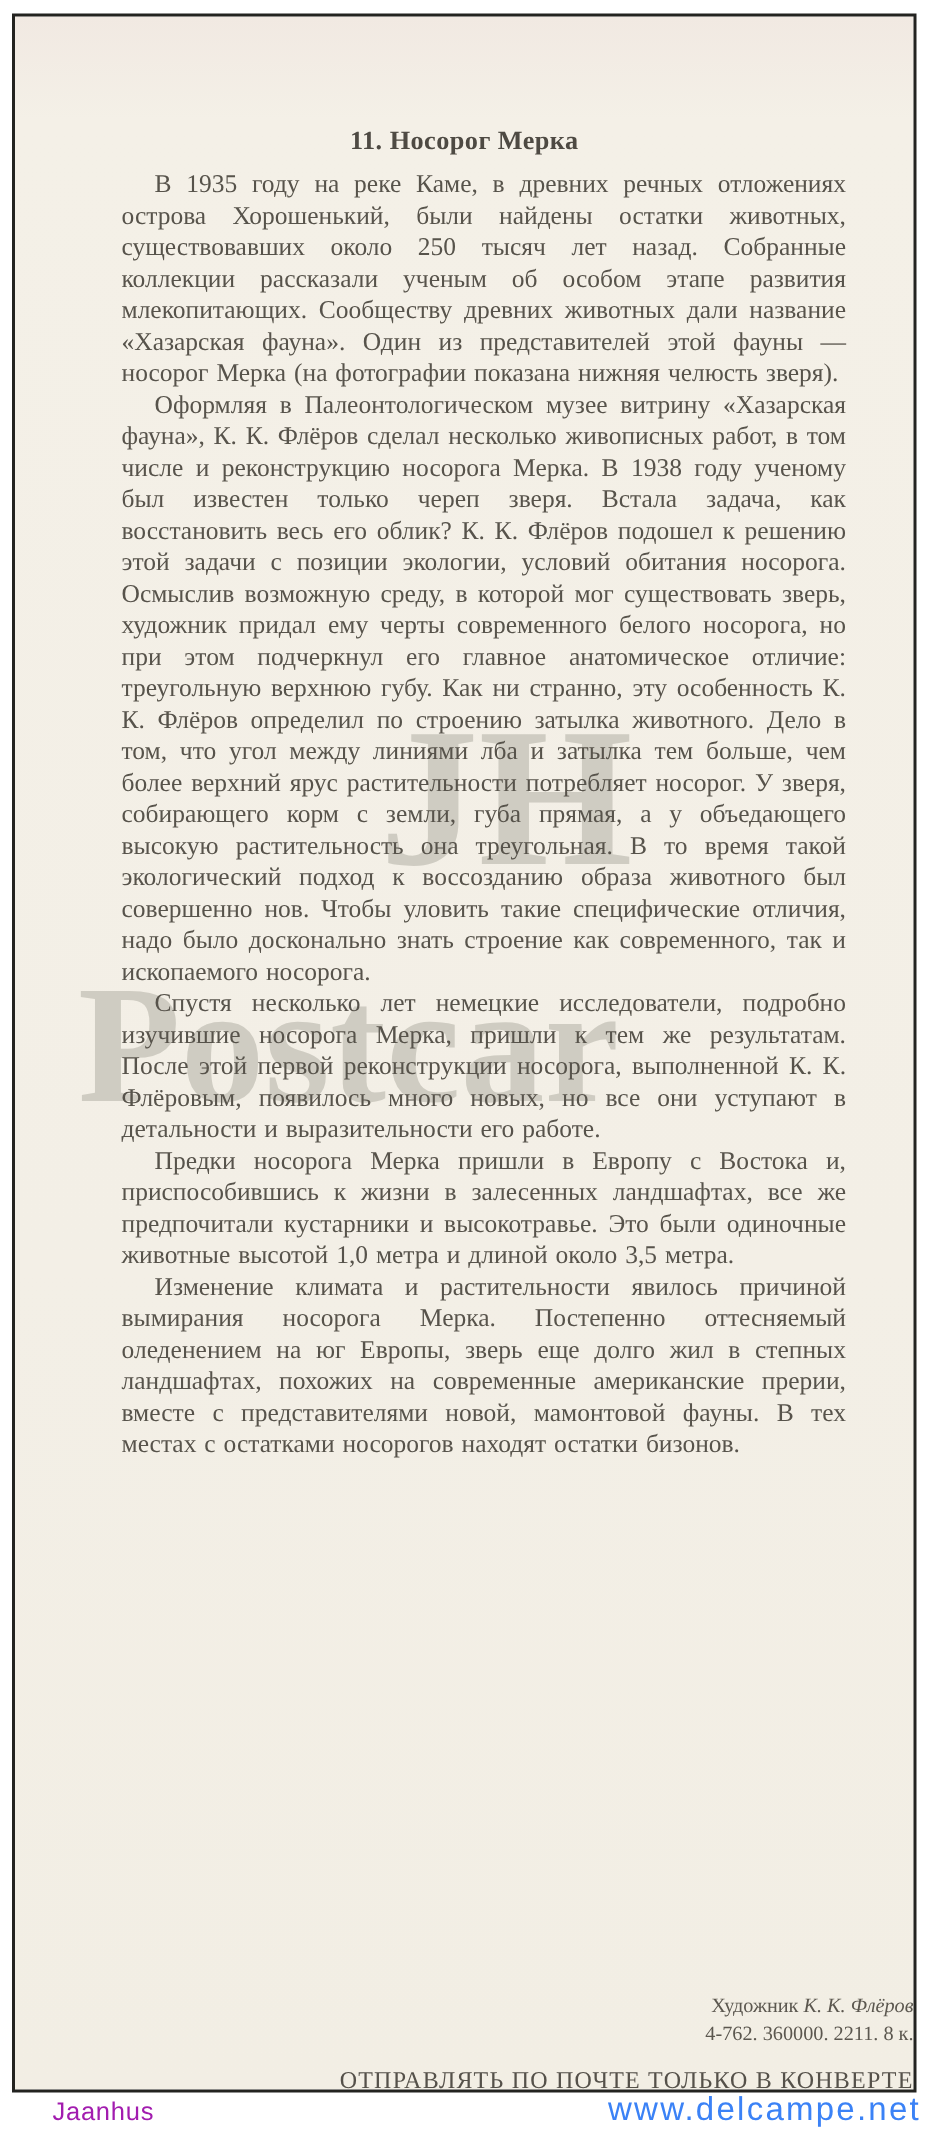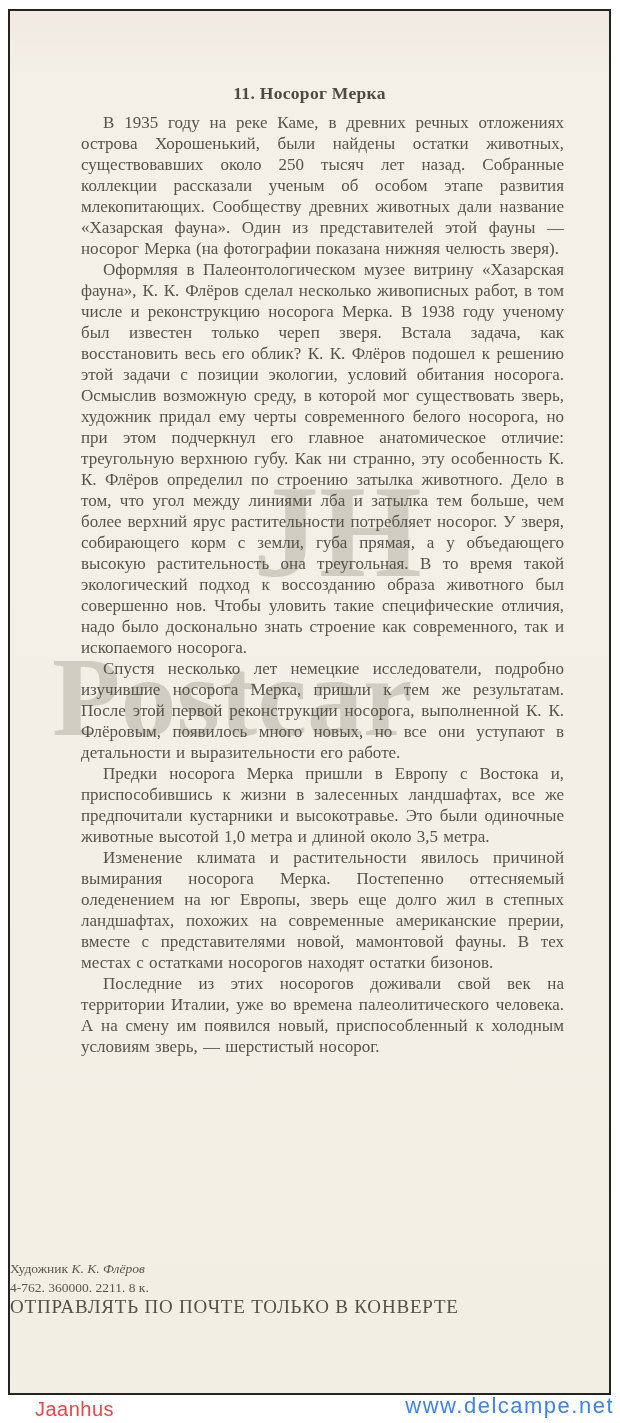--- a/index.html
+++ b/index.html
@@ -57,39 +57,40 @@
     margin-left: 16px;
   }
   .body-text p {
     margin: 0;
     text-indent: 22px;
     word-spacing: 1px;
   }
   .credits {
     position: absolute;
     z-index: 1;
-    left: 0; top: 1248px;
+    left: 0; top: 1316px;
     width: 100%;
-    text-align: left;
+    text-align: right;
     color: #5b574f;
     font-size: 13.5px;
     line-height: 19px;
   }
   .credits .italic { font-style: italic; }
   .mail-notice {
-    font-size: 19px;
+    margin-top: 13px;
+    font-size: 16px;
     letter-spacing: 0.8px;
     color: #55514a;
   }
   .footer-left {
     position: absolute;
     left: 35px; top: 1398px;
     font-family: "Liberation Sans", sans-serif;
-    font-size: 20px;
-    color: #ef4444;
+    font-size: 17px;
+    color: #a21caf;
     letter-spacing: 0.5px;
   }
   .footer-right {
     position: absolute;
     right: 6px; top: 1393px;
     font-family: "Liberation Sans", sans-serif;
     font-size: 22px;
     color: #3b82f6;
     letter-spacing: 1.5px;
   }
@@ -103,21 +104,20 @@
   <div class="watermark wm-postcar">Postcar</div>
 
   <h1 class="title">11. Носорог Мерка</h1>
 
   <div class="body-text">
     <p>В 1935 году на реке Каме, в древних речных отложениях острова Хорошенький, были найдены остатки животных, существовавших около 250 тысяч лет назад. Собранные коллекции рассказали ученым об особом этапе развития млекопитающих. Сообществу древних животных дали название «Хазарская фауна». Один из представителей этой фауны — носорог Мерка (на фотографии показана нижняя челюсть зверя).</p>
     <p>Оформляя в Палеонтологическом музее витрину «Хазарская фауна», К. К. Флёров сделал несколько живописных работ, в том числе и реконструкцию носорога Мерка. В 1938 году ученому был известен только череп зверя. Встала задача, как восстановить весь его облик? К. К. Флёров подошел к решению этой задачи с позиции экологии, условий обитания носорога. Осмыслив возможную среду, в которой мог существовать зверь, художник придал ему черты современного белого носорога, но при этом подчеркнул его главное анатомическое отличие: треугольную верхнюю губу. Как ни странно, эту особенность К. К. Флёров определил по строению затылка животного. Дело в том, что угол между линиями лба и затылка тем больше, чем более верхний ярус растительности потребляет носорог. У зверя, собирающего корм с земли, губа прямая, а у объедающего высокую растительность она треугольная. В то время такой экологический подход к воссозданию образа животного был совершенно нов. Чтобы уловить такие специфические отличия, надо было досконально знать строение как современного, так и ископаемого носорога.</p>
     <p>Спустя несколько лет немецкие исследователи, подробно изучившие носорога Мерка, пришли к тем же результатам. После этой первой реконструкции носорога, выполненной К. К. Флёровым, появилось много новых, но все они уступают в детальности и выразительности его работе.</p>
     <p>Предки носорога Мерка пришли в Европу с Востока и, приспособившись к жизни в залесенных ландшафтах, все же предпочитали кустарники и высокотравье. Это были одиночные животные высотой 1,0 метра и длиной около 3,5 метра.</p>
     <p>Изменение климата и растительности явилось причиной вымирания носорога Мерка. Постепенно оттесняемый оледенением на юг Европы, зверь еще долго жил в степных ландшафтах, похожих на современные американские прерии, вместе с представителями новой, мамонтовой фауны. В тех местах с остатками носорогов находят остатки бизонов.</p>
-    <p>Последние из этих носорогов доживали свой век на территории Италии, уже во времена палеолитического человека. А на смену им появился новый, приспособленный к холодным условиям зверь, — шерстистый носорог.</p>
   </div>
 
   <div class="credits">
     <div class="credit-line">
       <span>Художник</span>
       <span class="italic">К. К. Флёров</span>
     </div>
     <div class="credit-line">4-762. 360000. 2211. 8 к.</div>
     <div class="mail-notice">ОТПРАВЛЯТЬ ПО ПОЧТЕ ТОЛЬКО В КОНВЕРТЕ</div>
   </div>

